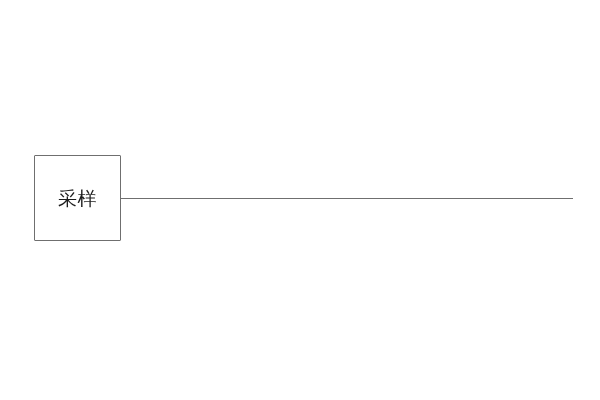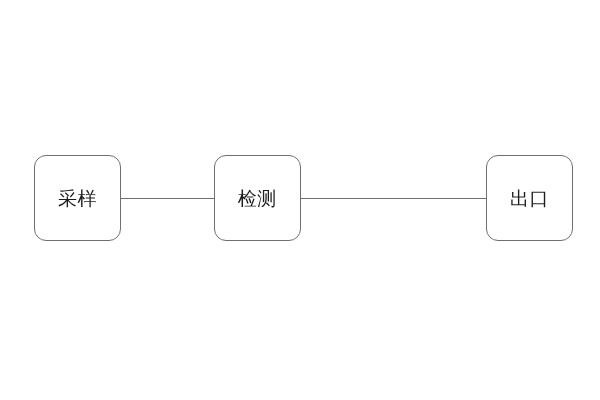--- a/index.html
+++ b/index.html
@@ -29,21 +29,21 @@
     display: flex;
     flex-direction: row;
     align-items: stretch;
     justify-content: space-between;
   }
   .node-box {
     width: 87px;
     height: 86px;
     box-sizing: border-box;
     border: 1.4px solid #6f6f6f;
-    border-radius: 12px;
+    border-radius: 1px;
     background: #ffffff;
     display: flex;
     align-items: center;
     justify-content: center;
     flex: 0 0 auto;
   }
   .node-label {
     font-family: "DejaVu Sans", "Liberation Sans", sans-serif;
     font-size: 19px;
     line-height: 1;
@@ -73,28 +73,22 @@
 <div id="diagram-canvas">
 
   <div class="flow-row">
 
     <div class="node-box">
       <span class="node-label">采样</span>
     </div>
 
     <div class="connector"></div>
 
-    <div class="node-box">
-      <span class="node-label">检测</span>
-    </div>
 
     <div class="connector"></div>
 
 
     <div class="connector"></div>
 
-    <div class="node-box">
-      <span class="node-label">出口</span>
-    </div>
 
   </div>
 
 </div>
 
 </body></html>

